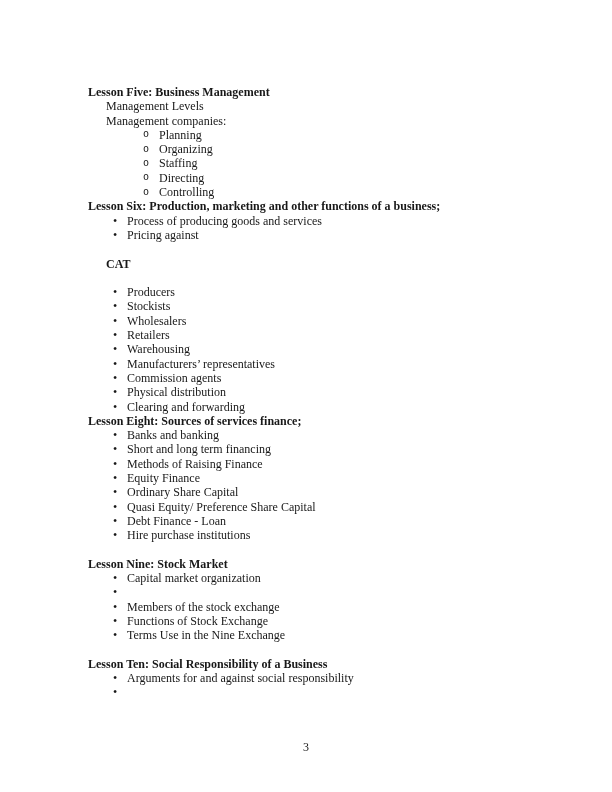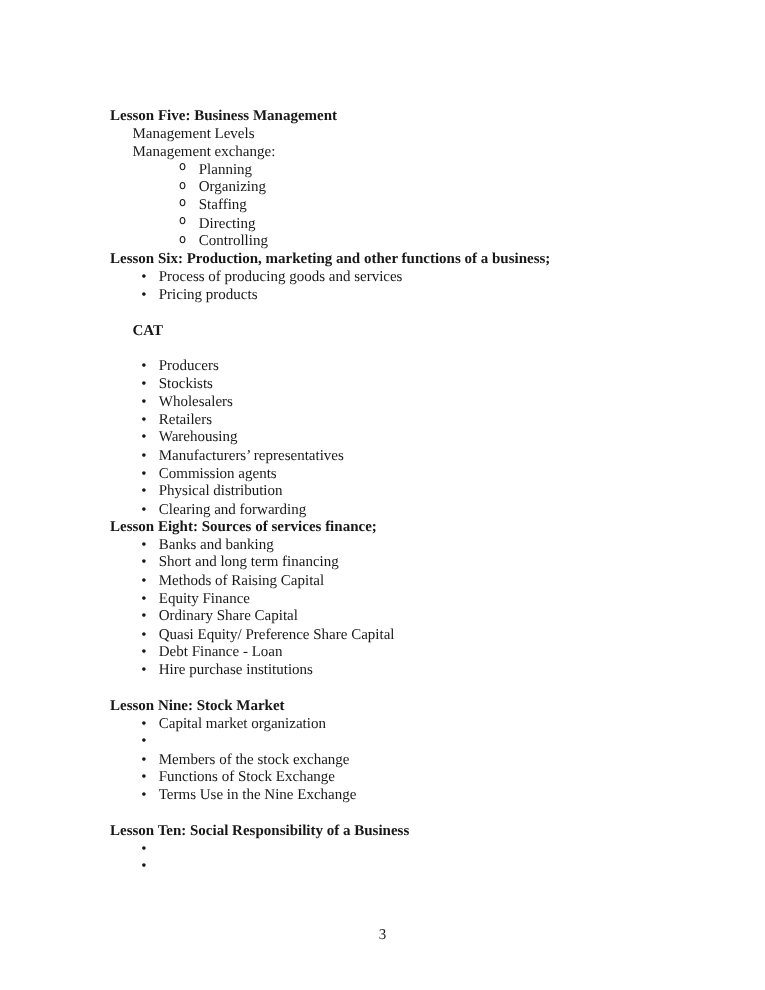--- a/index.html
+++ b/index.html
@@ -57,56 +57,56 @@
     font-size: 12px;
   }
 </style>
 </head>
 <body>
 
 <div class="page">
   <div id="content" class="content">
       <div class="line heading"><span class="text">Lesson Five: Business Management</span></div>
       <div class="line plain-indent"><span class="text">Management Levels</span></div>
-      <div class="line plain-indent"><span class="text">Management exchange:</span></div>
+      <div class="line plain-indent"><span class="text">Management companies:</span></div>
       <div class="line circle-bullet"><span class="marker">o</span><span class="text">Planning</span></div>
       <div class="line circle-bullet"><span class="marker">o</span><span class="text">Organizing</span></div>
       <div class="line circle-bullet"><span class="marker">o</span><span class="text">Staffing</span></div>
       <div class="line circle-bullet"><span class="marker">o</span><span class="text">Directing</span></div>
       <div class="line circle-bullet"><span class="marker">o</span><span class="text">Controlling</span></div>
       <div class="line heading"><span class="text">Lesson Six: Production, marketing and other functions of a business;</span></div>
       <div class="line bullet"><span class="marker">•</span><span class="text">Process of producing goods and services</span></div>
-      <div class="line bullet"><span class="marker">•</span><span class="text">Pricing products</span></div>
+      <div class="line bullet"><span class="marker">•</span><span class="text">Pricing against</span></div>
       <div class="line blank"></div>
       <div class="line heading-indent"><span class="text">CAT</span></div>
       <div class="line blank"></div>
       <div class="line bullet"><span class="marker">•</span><span class="text">Producers</span></div>
       <div class="line bullet"><span class="marker">•</span><span class="text">Stockists</span></div>
       <div class="line bullet"><span class="marker">•</span><span class="text">Wholesalers</span></div>
       <div class="line bullet"><span class="marker">•</span><span class="text">Retailers</span></div>
       <div class="line bullet"><span class="marker">•</span><span class="text">Warehousing</span></div>
       <div class="line bullet"><span class="marker">•</span><span class="text">Manufacturers’ representatives</span></div>
       <div class="line bullet"><span class="marker">•</span><span class="text">Commission agents</span></div>
       <div class="line bullet"><span class="marker">•</span><span class="text">Physical distribution</span></div>
       <div class="line bullet"><span class="marker">•</span><span class="text">Clearing and forwarding</span></div>
       <div class="line heading"><span class="text">Lesson Eight: Sources of services finance;</span></div>
       <div class="line bullet"><span class="marker">•</span><span class="text">Banks and banking</span></div>
       <div class="line bullet"><span class="marker">•</span><span class="text">Short and long term financing</span></div>
-      <div class="line bullet"><span class="marker">•</span><span class="text">Methods of Raising Capital</span></div>
+      <div class="line bullet"><span class="marker">•</span><span class="text">Methods of Raising Finance</span></div>
       <div class="line bullet"><span class="marker">•</span><span class="text">Equity Finance</span></div>
       <div class="line bullet"><span class="marker">•</span><span class="text">Ordinary Share Capital</span></div>
       <div class="line bullet"><span class="marker">•</span><span class="text">Quasi Equity/ Preference Share Capital</span></div>
       <div class="line bullet"><span class="marker">•</span><span class="text">Debt Finance - Loan</span></div>
       <div class="line bullet"><span class="marker">•</span><span class="text">Hire purchase institutions</span></div>
       <div class="line blank"></div>
       <div class="line heading"><span class="text">Lesson Nine: Stock Market</span></div>
       <div class="line bullet"><span class="marker">•</span><span class="text">Capital market organization</span></div>
       <div class="line bullet"><span class="marker">•</span></div>
       <div class="line bullet"><span class="marker">•</span><span class="text">Members of the stock exchange</span></div>
       <div class="line bullet"><span class="marker">•</span><span class="text">Functions of Stock Exchange</span></div>
       <div class="line bullet"><span class="marker">•</span><span class="text">Terms Use in the Nine Exchange</span></div>
       <div class="line blank"></div>
       <div class="line heading"><span class="text">Lesson Ten: Social Responsibility of a Business</span></div>
-      <div class="line bullet"><span class="marker">•</span></div>
+      <div class="line bullet"><span class="marker">•</span><span class="text">Arguments for and against social responsibility</span></div>
       <div class="line bullet"><span class="marker">•</span></div>
     </div>
   <div class="footer">3</div>
 </div>
 
 </body></html>

